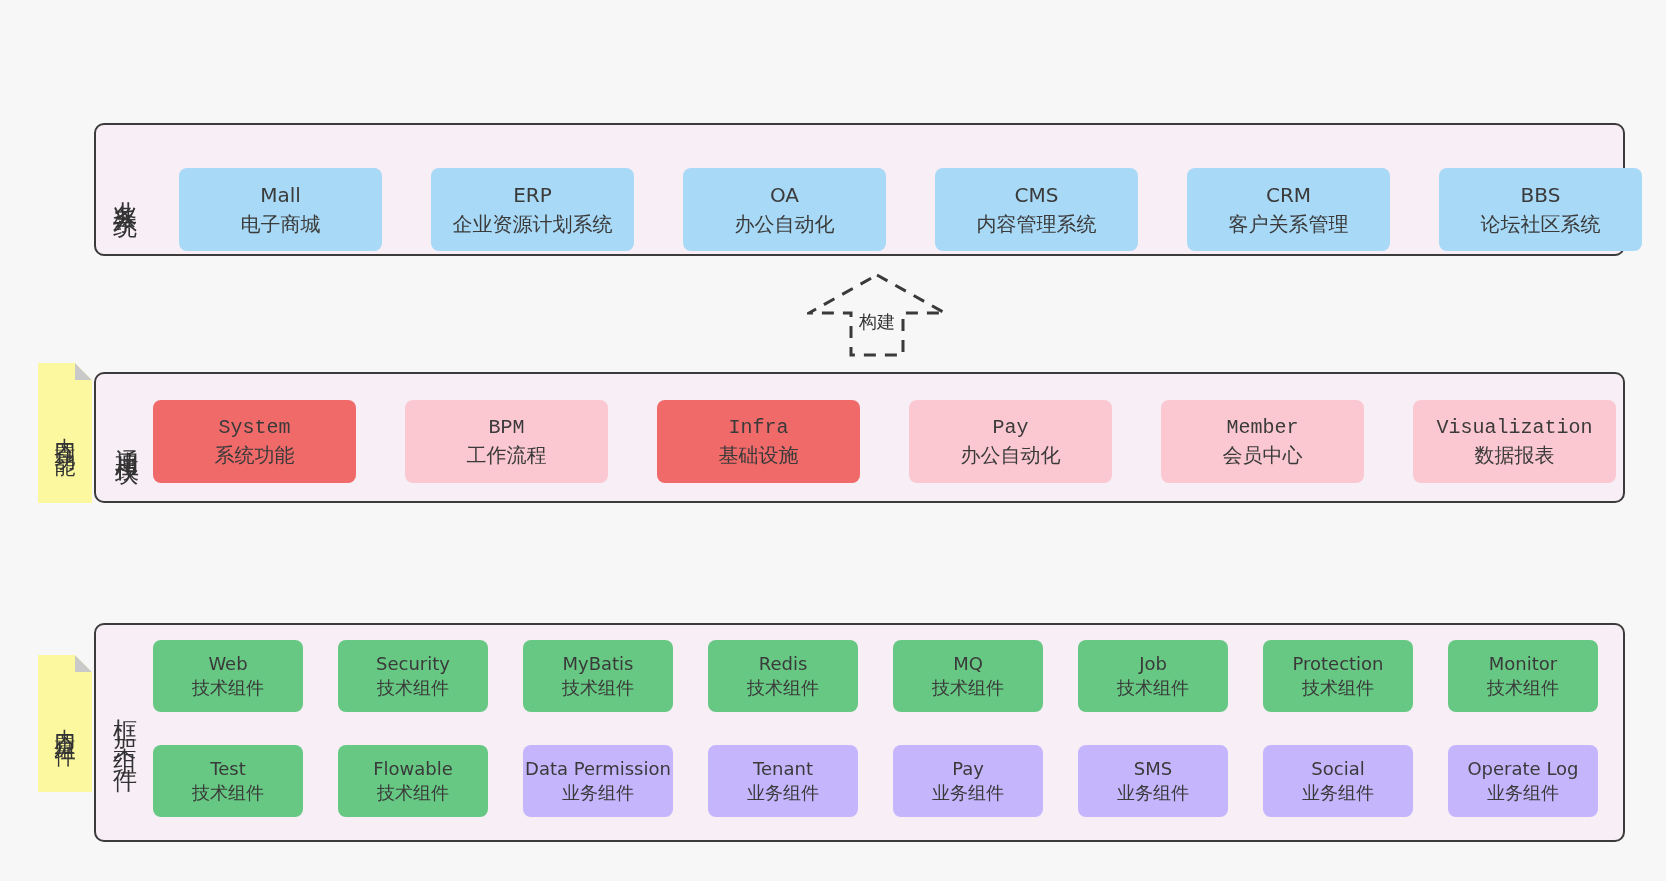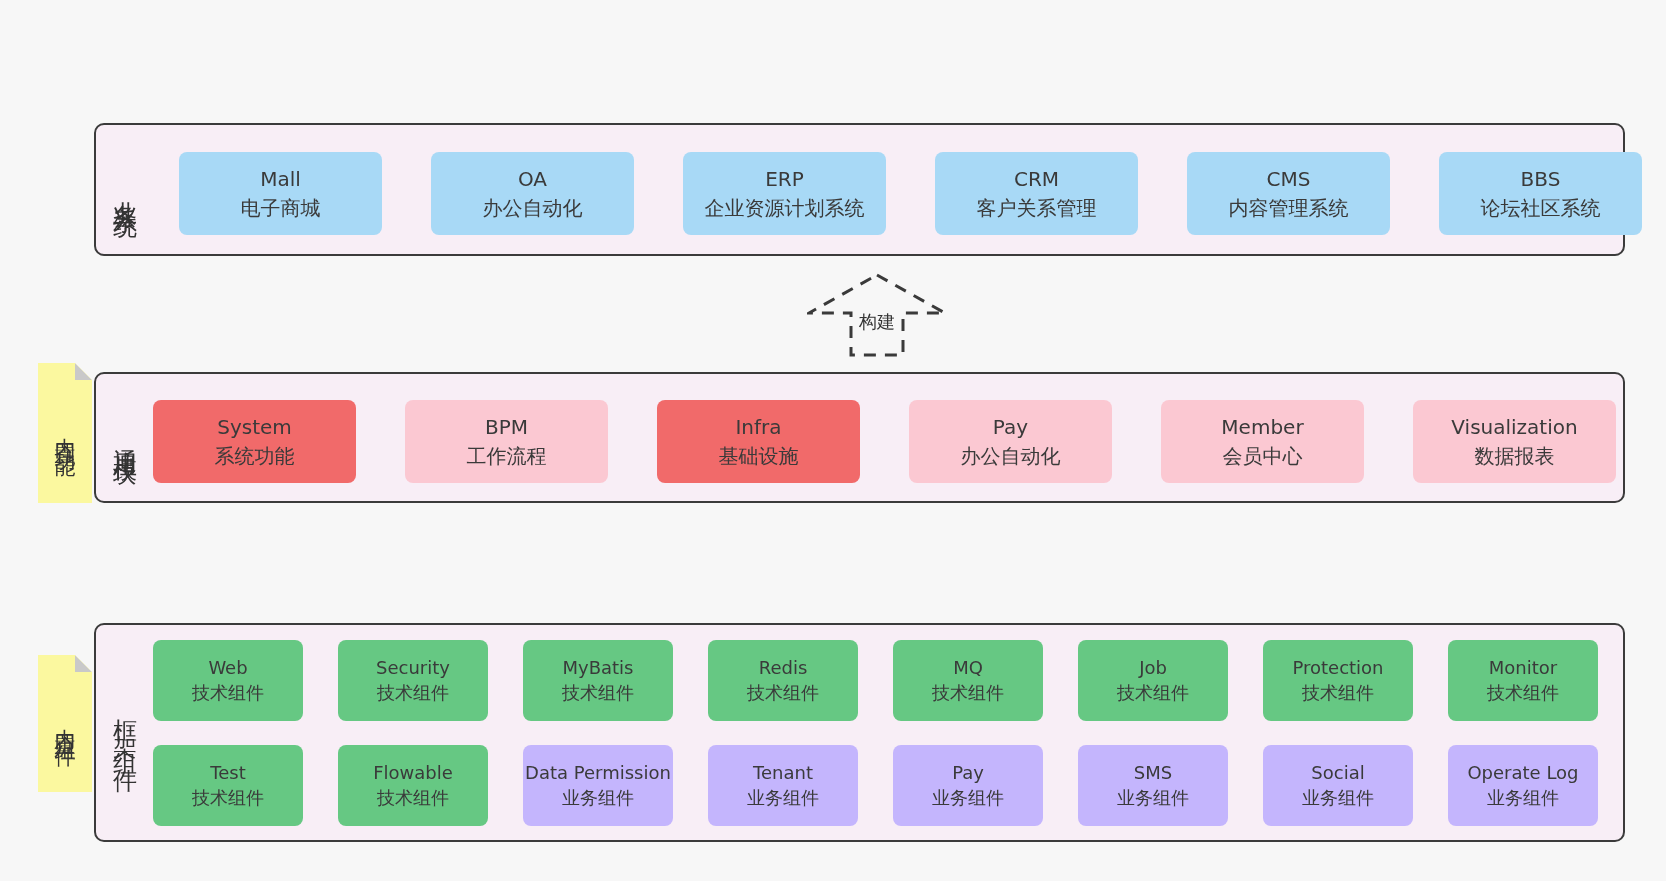--- a/index.html
+++ b/index.html
@@ -3,41 +3,41 @@
 <meta charset="utf-8">
 <style>
   html,body { margin:0; padding:0; background:#f7f7f7;
     font-family:"DejaVu Sans","Liberation Sans",sans-serif; color:#3a3a3a; }
   .stage { position:relative; width:1666px; height:881px; background:#f7f7f7; overflow:hidden; }
 
   
   .layer { position:absolute; left:94px; width:1531px; background:#f8eef6;
     border:2px solid #3b3b3b; border-radius:10px; box-sizing:border-box; z-index:1; }
   .layer-business  { top:123px; height:133px; }
-  .layer-modules   { top:372px; height:131px; }
+  .layer-modules   { top:372px; height:131px;font-family:Liberation Mono, monospace; }
   .layer-framework { top:623px; height:219px; }
 
   .layer-label { position:absolute; left:13px; top:50%; transform:translateY(-50%);
     writing-mode:vertical-lr; text-orientation:upright; font-size:24px; color:#333; }
   .ls-s { letter-spacing:4px; }
   .ls-l { letter-spacing:17px; }
 
   
   .row { position:absolute; left:57px; display:flex; }
   .row-6 { gap:49px; }
   .row-8 { gap:35px; }
-  .r-business  { top:27px;padding-left:26px; }
+  .r-business  { top:43px;padding-left:26px; }
   .r-modules   { top:26px; }
   .r-fw1 { top:15px; }
   .r-fw2 { top:120px; }
 
   .box { box-sizing:border-box; border-radius:8px; display:flex; flex-direction:column;
     justify-content:center; align-items:center; text-align:center; line-height:1.45; }
   .box-wide { width:203px; height:83px; font-size:20px; }
-  .box-sm   { width:150px; height:81px; font-size:18px; line-height:1.35; padding:2px; }
+  .box-sm   { width:150px; height:72px; font-size:18px; line-height:1.35; padding:2px; }
   .blue  { background:#a8d9f6; }
   .red   { background:#f16a6a; }
   .pink  { background:#fbc8d2; }
   .green { background:#66c883; }
   .lightgreen { background:#c4b5fd; }
 
   
   .note { position:absolute; left:38px; width:54px; background:#fbf89f; z-index:3;
     clip-path: polygon(0 0, calc(100% - 17px) 0, 100% 17px, 100% 100%, 0 100%); }
   .note::after { content:""; position:absolute; top:0; right:0; width:17px; height:17px;
@@ -61,34 +61,34 @@
 <div class="stage">
 
   <div class="layer layer-business">
     <div class="layer-label ls-s">业务系统</div>
     <div class="row row-6 r-business">
       <div class="box box-wide blue">
         <div>Mall</div>
         <div>电子商城</div>
       </div>
       <div class="box box-wide blue">
+        <div>ERP</div>
+        <div>企业资源计划系统</div>
+      </div>
+      <div class="box box-wide blue">
         <div>OA</div>
         <div>办公自动化</div>
       </div>
       <div class="box box-wide blue">
-        <div>ERP</div>
-        <div>企业资源计划系统</div>
+        <div>CMS</div>
+        <div>内容管理系统</div>
       </div>
       <div class="box box-wide blue">
         <div>CRM</div>
         <div>客户关系管理</div>
-      </div>
-      <div class="box box-wide blue">
-        <div>CMS</div>
-        <div>内容管理系统</div>
       </div>
       <div class="box box-wide blue">
         <div>BBS</div>
         <div>论坛社区系统</div>
       </div>
     </div>
   </div>
 
   <div class="arrow arrow-build">
     <svg width="140" height="84" viewBox="0 0 140 84">

